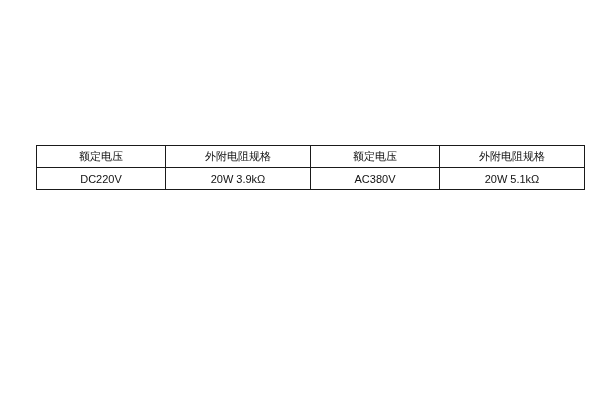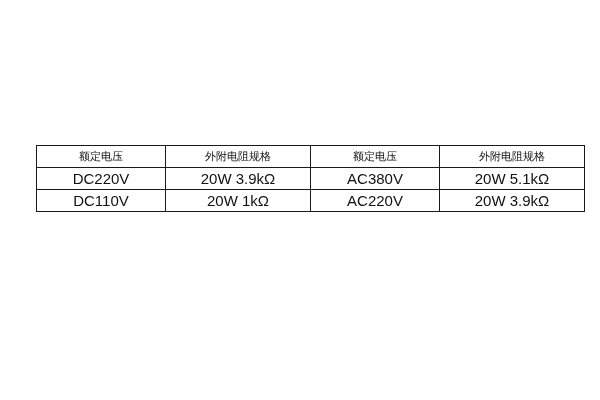--- a/index.html
+++ b/index.html
@@ -27,21 +27,21 @@
   table.spec-table {
     border-collapse: collapse;
     width: 528px;
     table-layout: fixed;
   }
   table.spec-table td {
     border: 1px solid #1a1a1a;
     height: 21px;
     text-align: center;
     vertical-align: middle;
-    font-size: 15px;
+    font-size: 11px;
     color: #111111;
     padding: 0 2px;
     white-space: nowrap;
   }
   table.spec-table tr.header-row td {
     font-size: 11px;
   }
   table.spec-table td.col-0 { width: 124px; }
   table.spec-table td.col-1 { width: 140px; }
   table.spec-table td.col-2 { width: 124px; }
@@ -59,22 +59,16 @@
           <td class="col-1">外附电阻规格</td>
           <td class="col-2">额定电压</td>
           <td class="col-3">外附电阻规格</td>
         </tr>
         <tr>
           <td class="col-0">DC220V</td>
           <td class="col-1">20W 3.9kΩ</td>
           <td class="col-2">AC380V</td>
           <td class="col-3">20W 5.1kΩ</td>
         </tr>
-        <tr>
-          <td class="col-0">DC110V</td>
-          <td class="col-1">20W 1kΩ</td>
-          <td class="col-2">AC220V</td>
-          <td class="col-3">20W 3.9kΩ</td>
-        </tr>
       </tbody>
     </table>
   </div>
 </div>
 
 </body></html>

